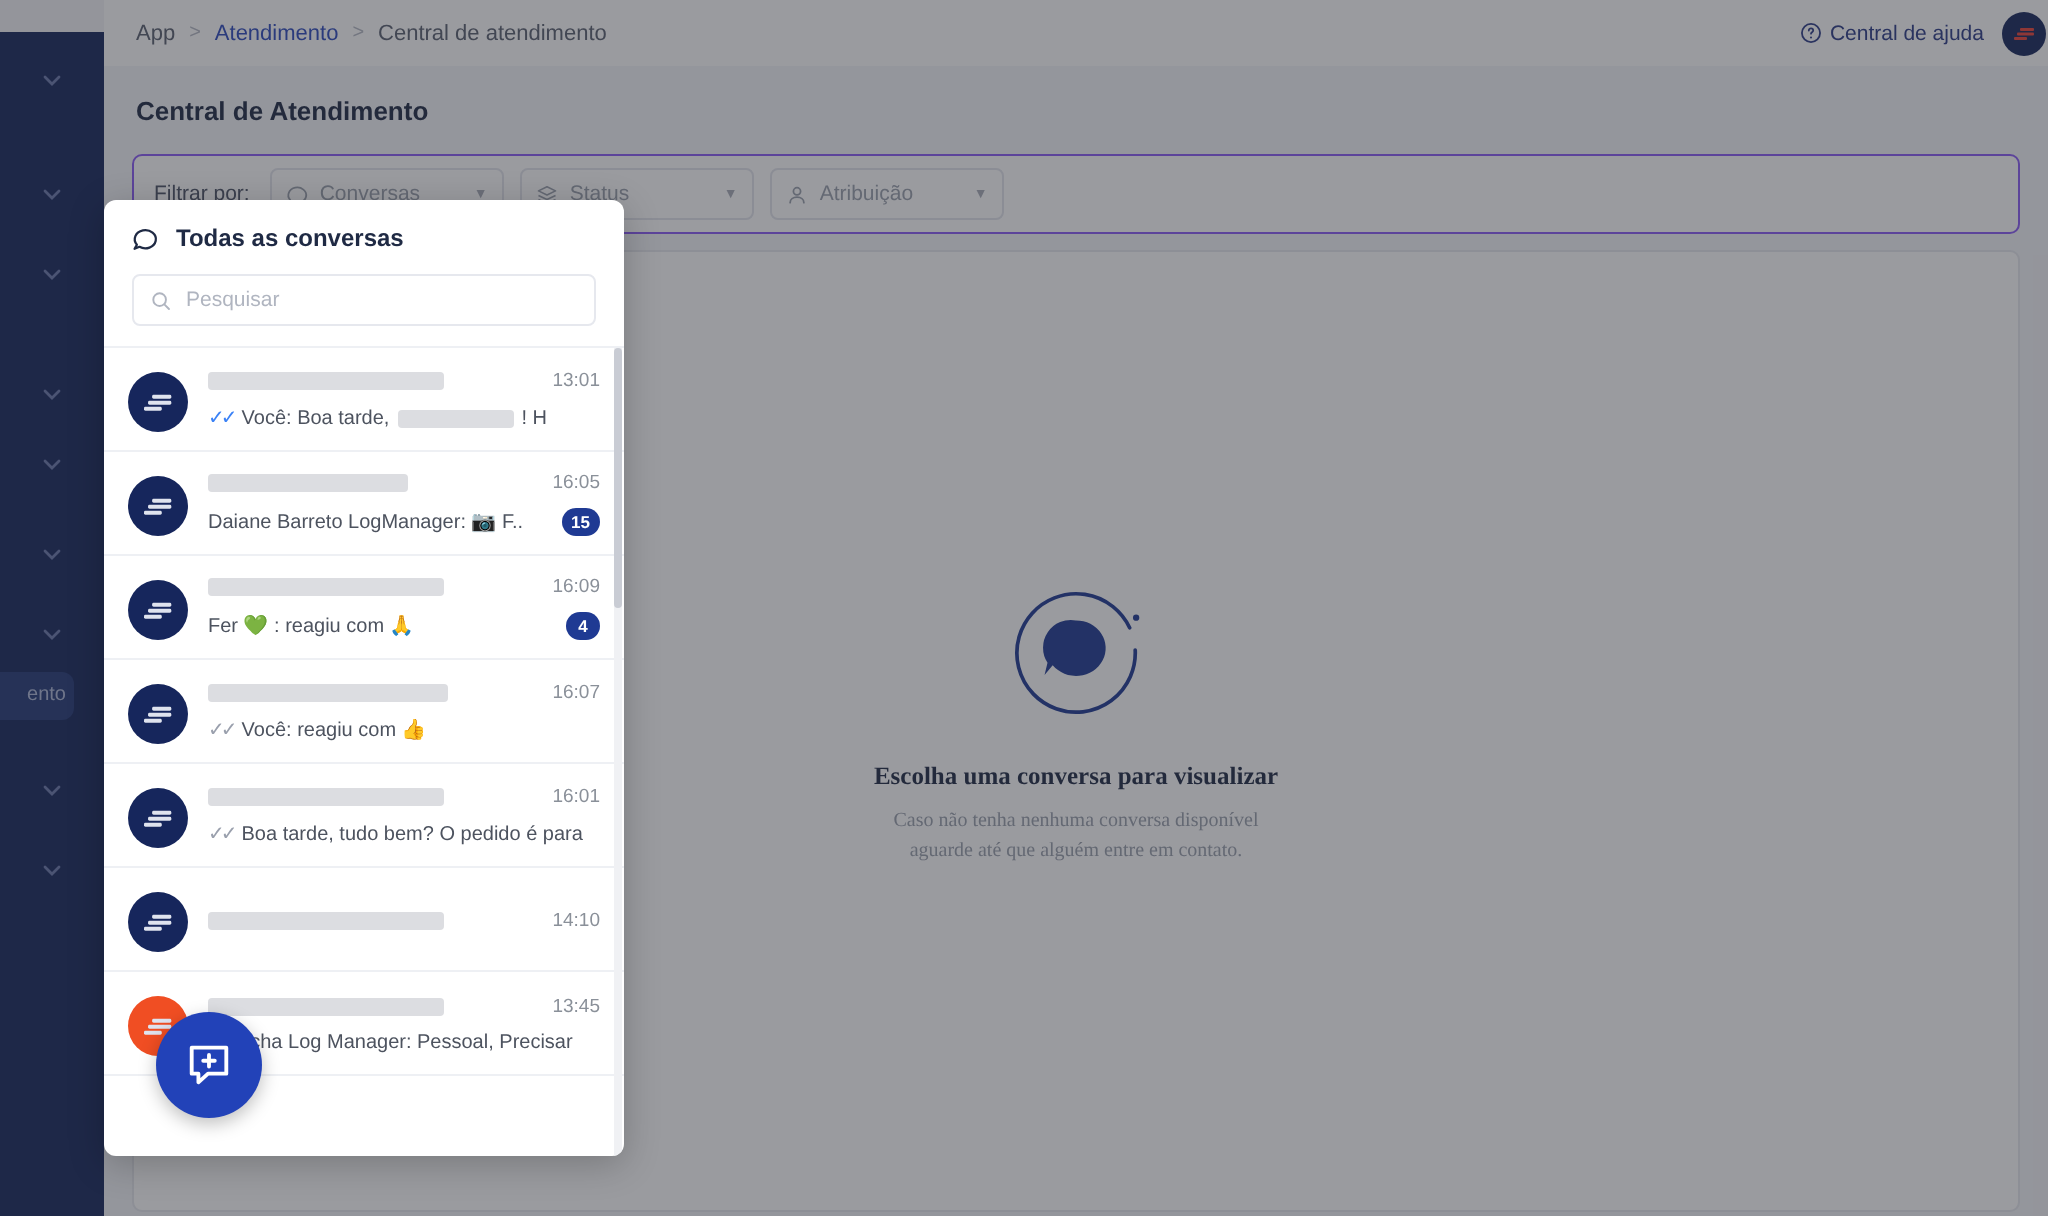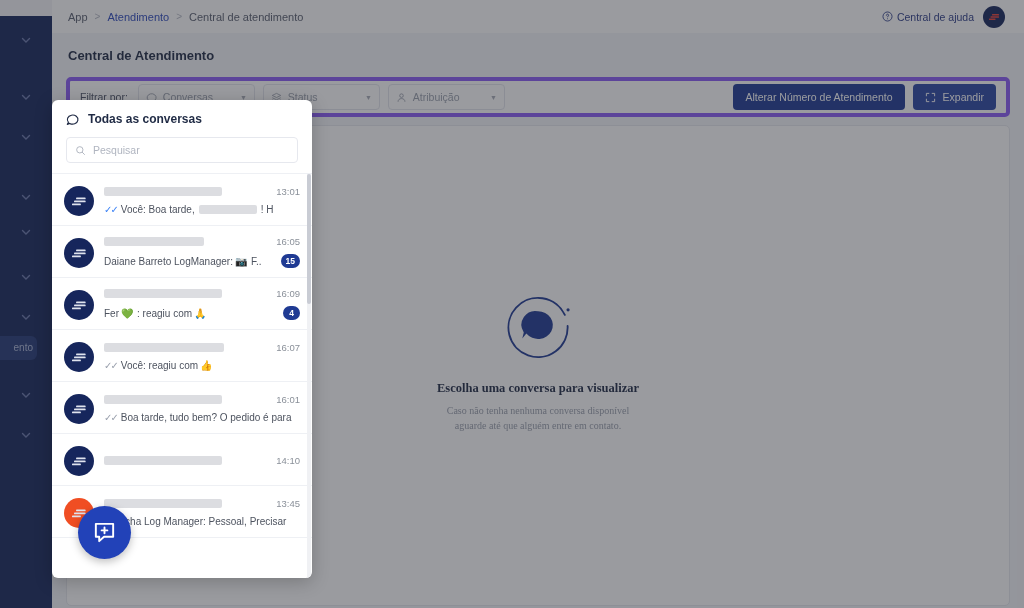--- a/index.html
+++ b/index.html
@@ -34,39 +34,39 @@
     background: #f4f5f9;
   }
   .topbar {
     position: relative; height: 33px; background: #fff;
     display: flex; align-items: center; padding: 0 16px;
   }
   .crumbs { display: flex; align-items: center; gap: 7px; font-size: 11px; color: #5a6070; }
   .crumbs .sep { color: #b5b9c4; font-size: 10px; }
   .crumbs .lnk { color: #2f4bbd; }
   .topbar-right {
-    position: absolute; right: 19px; top: 0; height: 33px;
+    position: absolute; right: 1px; top: 0; height: 33px;
     display: flex; align-items: center; gap: 9px; justify-content: center;
   }
   .help-link { display: flex; align-items: center; gap: 4px; font-size: 10.5px; color: #2c3c87; }
   .help-ic { width: 11px; height: 11px; }
   .avatar-top {
     width: 22px; height: 22px; border-radius: 50%;
     background: #16265c; display: flex; align-items: center; justify-content: center;
   }
   .avatar-top .mark { width: 11px; height: 8px; }
 
   .page-title {
     font-size: 13px; font-weight: bold; color: #1f2a44;
     padding: 15px 16px 0 16px;
   }
 
   .filterbar {
     margin: 14px 14px 0 14px; height: 40px; background: #fff;
-    border-radius: 5px; border: 4px solid #8b5cf6;
+    border-radius: 5px; border: 1px solid #8b5cf6;
     display: flex; align-items: center; padding: 0 10px; gap: 8px;
     position: relative;
   }
   .filter-label { font-size: 10.5px; color: #4c5costs; color:#4c5366; margin-right: 2px; }
   .fsel {
     height: 26px; min-width: 117px; border: 1px solid #e3e5ec; border-radius: 4px;
     display: flex; align-items: center; gap: 6px; padding: 0 7px;
     font-size: 10.5px; color: #9aa0ad; background: #fff;
   }
   .fsel .caret { margin-left: auto; font-size: 7px; color: #a8adb8; }
@@ -289,29 +289,20 @@
 
       <div class="fsel">
         <svg viewBox="0 0 16 16" fill="none" stroke="#9aa0ad" stroke-width="1.3">
           <circle cx="8" cy="5.3" r="2.6"></circle>
             <path d="M3 13.6c0-2.5 2.2-4 5-4s5 1.5 5 4" stroke-linecap="round"></path>
         </svg>
         <span>Atribuição</span>
         <span class="caret">▼</span>
       </div>
 
-      <div class="fb-right">
-        <button class="btn-primary">Alterar Número de Atendimento</button>
-        <button class="btn-expand">
-          <svg viewBox="0 0 16 16" fill="none" stroke="#fff" stroke-width="1.4" stroke-linecap="round">
-            <path d="M2 5.6V2h3.6M14 5.6V2h-3.6M2 10.4V14h3.6M14 10.4V14h-3.6"></path>
-          </svg>
-          <span>Expandir</span>
-        </button>
-      </div>
     </div>
 
     <div class="content-card">
       <div class="empty">
         <svg viewBox="0 0 80 80" fill="none" stroke="#1f3a93" stroke-width="2">
           <path d="M69 28a32 32 0 1 0 3 12" stroke-linecap="round"></path>
           <circle cx="72.5" cy="22.5" r="1.7" fill="#1f3a93" stroke="none"></circle>
           <path d="M40 24a16 15 0 1 1-12.6 24.2L23 53.5l1.6-6.6A15 15 0 0 1 40 24Z" fill="#1f3a93" stroke="none"></path>
         </svg>
         <h3>Escolha uma conversa para visualizar</h3>

